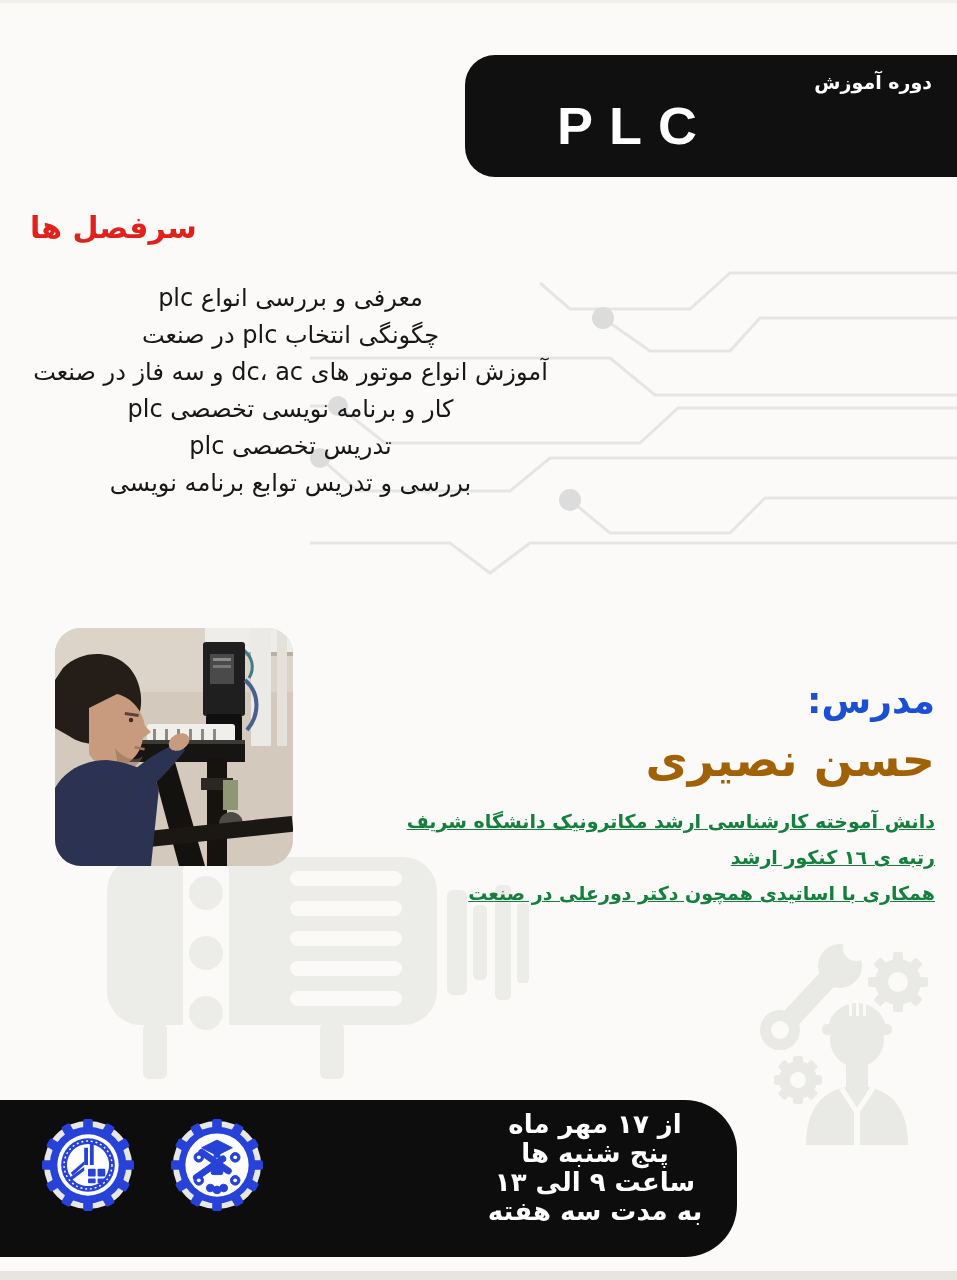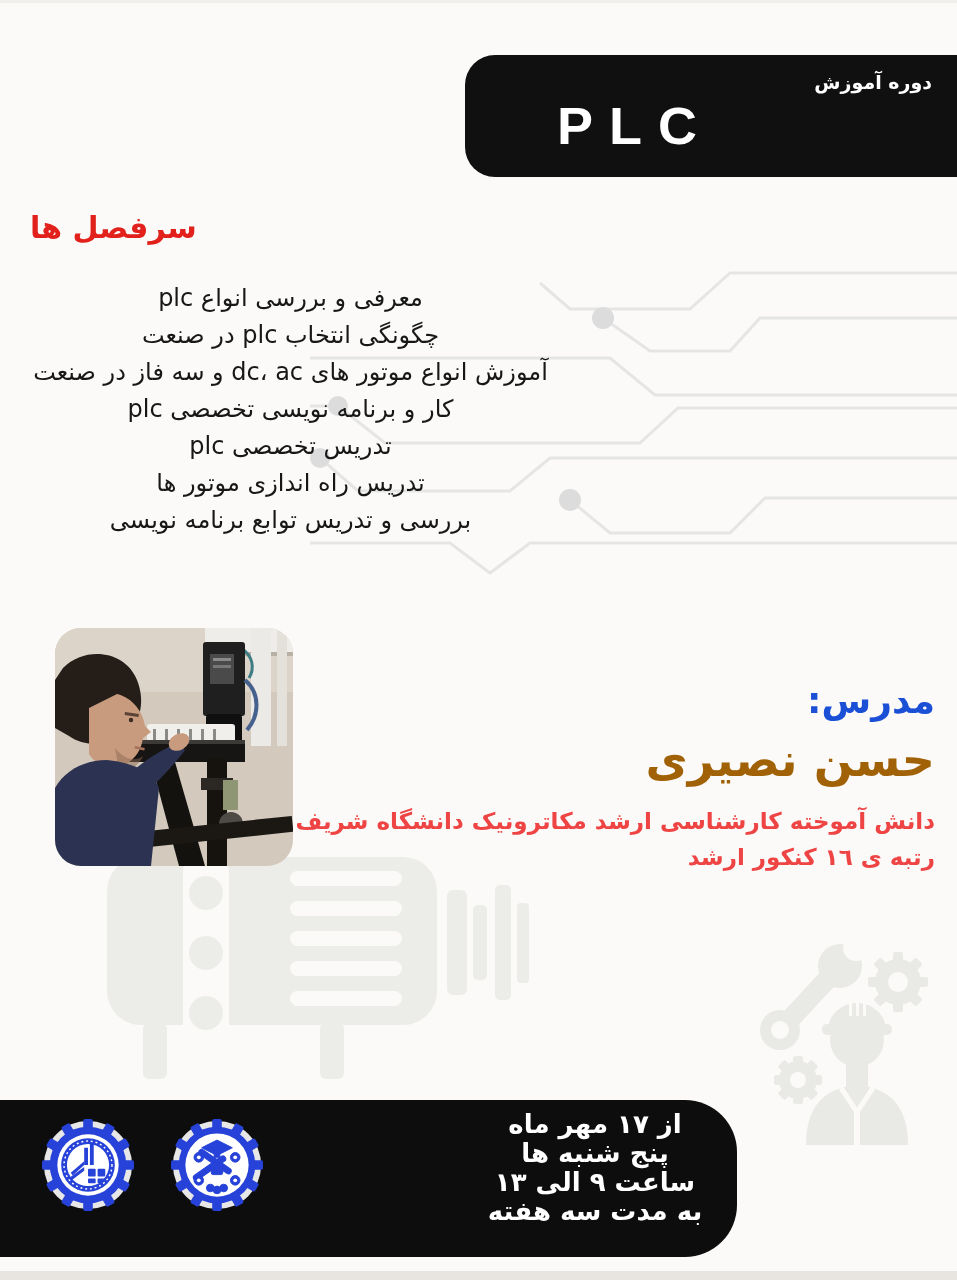--- a/index.html
+++ b/index.html
@@ -33,22 +33,22 @@
   
   .photo{position:absolute;left:55px;top:628px;width:238px;height:238px;border-radius:26px;
          overflow:hidden;z-index:2;}
 
   
   .instructor{position:absolute;right:22px;top:680px;width:600px;text-align:right;
               direction:rtl;z-index:2;}
   .instructor .label{font-size:36px;font-weight:bold;color:#1a4fd6;}
   .instructor .name{font-size:46px;font-weight:700;color:#a16207;margin-top:12px;
                     margin-bottom:16px;white-space:nowrap;}
-  .instructor .cred{font-size:23px;font-weight:bold;color:#ef4444;line-height:36px;
-                    white-space:nowrap;}
+  .instructor .cred{font-size:19px;font-weight:bold;color:#15803d;line-height:36px;
+                    white-space:nowrap;text-decoration:underline;}
 
   
   .schedule-bar{position:absolute;left:0;top:1100px;width:737px;height:157px;
                 background:#0d0d0d;border-radius:0 52px 52px 0;z-index:3;}
   .schedule-text{position:absolute;left:455px;top:10px;width:280px;text-align:center;
                  direction:rtl;color:#fff;}
   .schedule-text .s-line{font-size:26px;font-weight:bold;line-height:29px;white-space:nowrap;}
   .logo{position:absolute;top:1119px;z-index:4;}
   .logo.l1{left:42px;} .logo.l2{left:171px;}
 </style>
@@ -158,21 +158,20 @@
     <div class="title">PLC</div>
   </div>
 
   <div class="topics-heading">سرفصل ها</div>
   <div class="topics">
     <div class="t-item">معرفی و بررسی انواع plc</div>
     <div class="t-item">چگونگی انتخاب plc در صنعت</div>
     <div class="t-item">آموزش انواع موتور های dc، ac و سه فاز در صنعت</div>
     <div class="t-item">کار و برنامه نویسی تخصصی plc</div>
     <div class="t-item">تدریس تخصصی plc</div>
-    <div class="t-item">تدریس راه اندازی موتور ها</div>
     <div class="t-item">بررسی و تدریس توابع برنامه نویسی</div>
   </div>
 
   <div class="photo">
     <svg width="238" height="238" viewBox="0 0 238 238">
       <rect width="238" height="238" fill="#d3c9bd"></rect>
       <rect width="238" height="64" fill="#dcd4c9"></rect>
       <rect x="150" y="0" width="88" height="26" fill="#efede9"></rect>
       <rect x="150" y="24" width="88" height="4" fill="#b8b0a4"></rect>
       <rect x="196" y="0" width="20" height="118" fill="#eceae6"></rect>
@@ -209,20 +208,21 @@
       <path d="M60,160 C76,142 96,128 112,120 L122,114 L130,122 C120,136 104,152 88,168 C76,180 64,182 58,176 Z" fill="#2c3352"></path>
       <ellipse cx="124" cy="114" rx="11" ry="8" fill="#c89b7e" transform="rotate(-30 124 114)"></ellipse>
     </svg>
   </div>
 
   <div class="instructor">
     <div class="label">مدرس:</div>
     <div class="name">حسن نصیری</div>
     <div class="cred">دانش آموخته کارشناسی ارشد مکاترونیک دانشگاه شریف</div>
     <div class="cred">رتبه ی ١٦ کنکور ارشد</div>
+    <div class="cred">همکاری با اساتیدی همچون دکتر دورعلی در صنعت</div>
   </div>
 
   <div class="schedule-bar">
     <div class="schedule-text">
       <div class="s-line">از ١٧ مهر ماه</div>
       <div class="s-line">پنج شنبه ها</div>
       <div class="s-line">ساعت ٩ الی ١٣</div>
       <div class="s-line">به مدت سه هفته</div>
     </div>
   </div>

